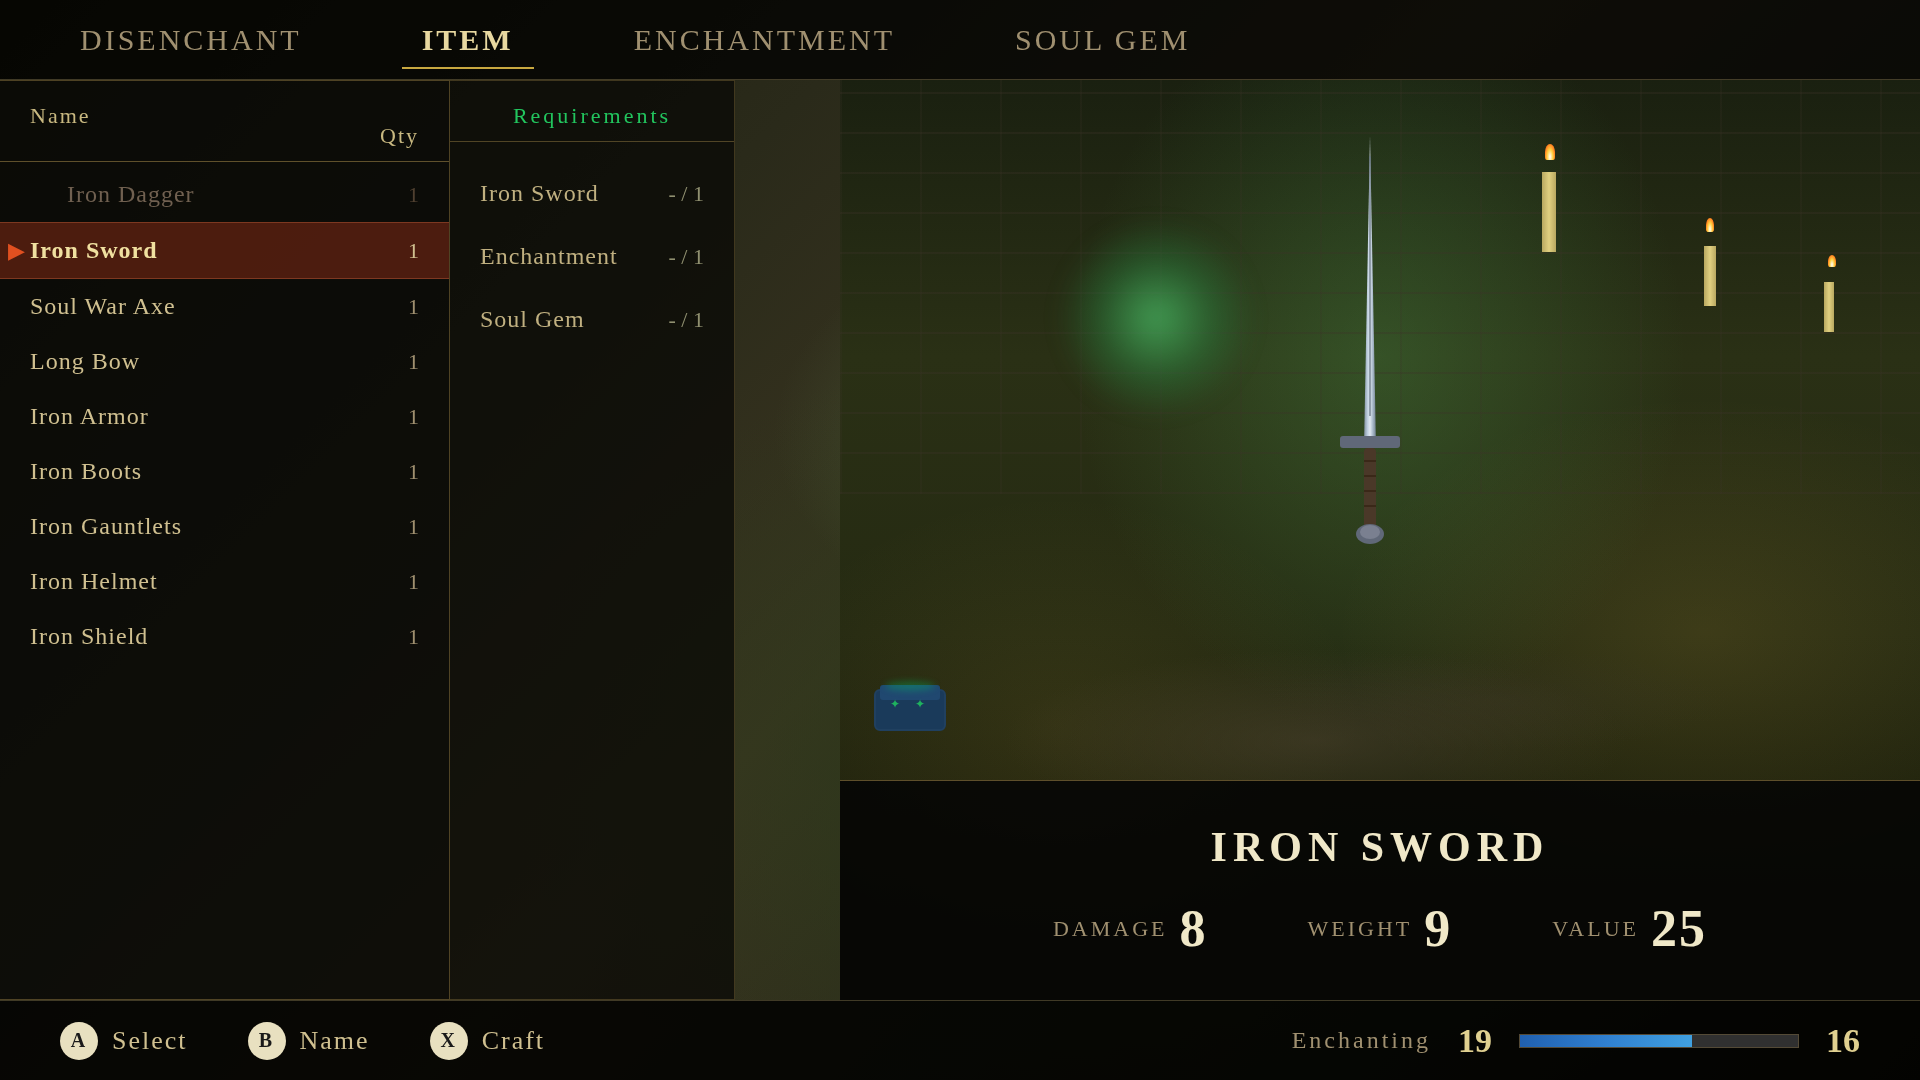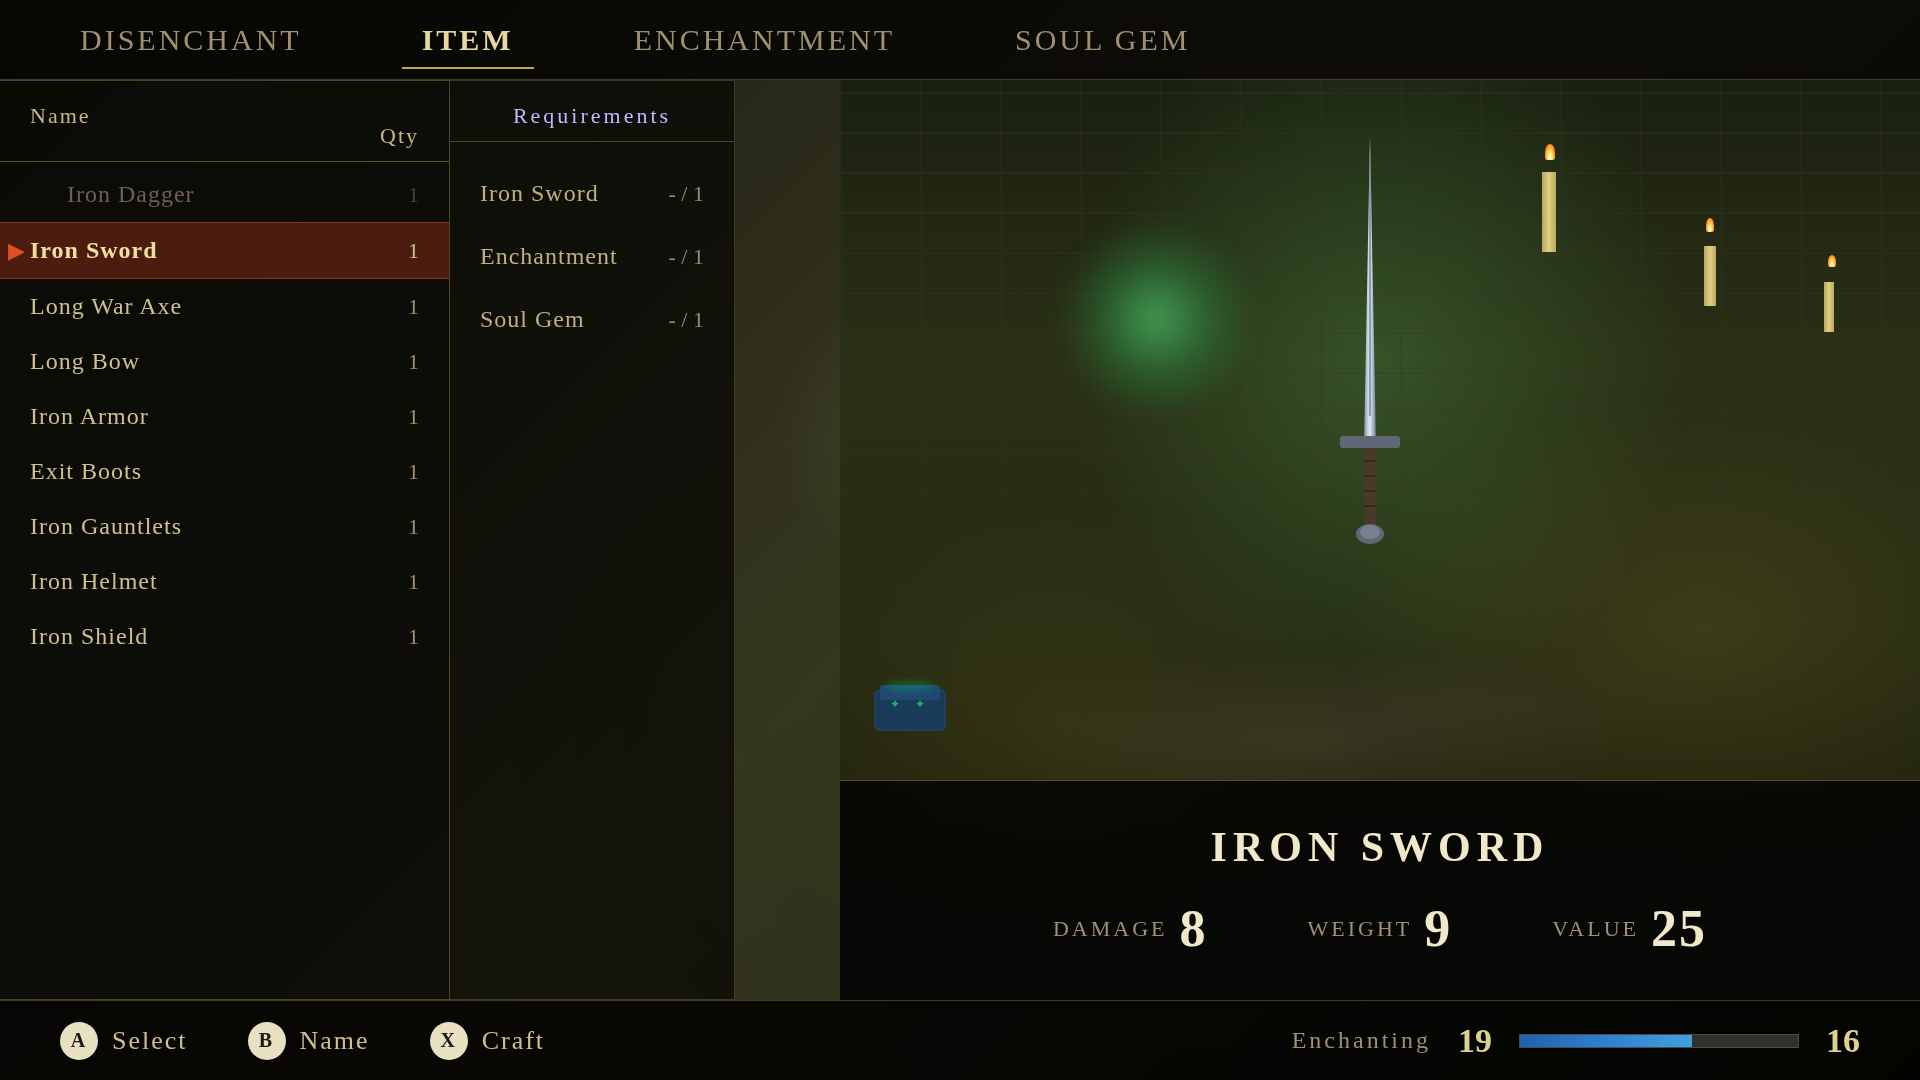--- a/index.html
+++ b/index.html
@@ -167,21 +167,21 @@
       flex: 1;
       background: rgba(8, 8, 6, 0.75);
       border: 1px solid rgba(180, 150, 80, 0.3);
       border-left: none;
       padding-top: 10px;
     }
 
     .req-header {
       text-align: center;
       font-size: 22px;
-      color: #c4b5fd;
+      color: #22c55e;
       letter-spacing: 3px;
       padding: 12px 20px;
       border-bottom: 1px solid rgba(180, 150, 80, 0.4);
       margin-bottom: 20px;
     }
 
     .req-item {
       display: flex;
       justify-content: space-between;
       align-items: center;
@@ -427,36 +427,36 @@
         <span class="list-item-qty">1</span>
       </div>
 
       <div class="list-item selected">
         <span class="list-item-arrow">▶</span>
         <span class="list-item-name">Iron Sword</span>
         <span class="list-item-qty">1</span>
       </div>
 
       <div class="list-item">
-        <span class="list-item-name">Long War Axe</span>
+        <span class="list-item-name">Soul War Axe</span>
         <span class="list-item-qty">1</span>
       </div>
 
       <div class="list-item">
         <span class="list-item-name">Long Bow</span>
         <span class="list-item-qty">1</span>
       </div>
 
       <div class="list-item">
         <span class="list-item-name">Iron Armor</span>
         <span class="list-item-qty">1</span>
       </div>
 
       <div class="list-item">
-        <span class="list-item-name">Exit Boots</span>
+        <span class="list-item-name">Iron Boots</span>
         <span class="list-item-qty">1</span>
       </div>
 
       <div class="list-item">
         <span class="list-item-name">Iron Gauntlets</span>
         <span class="list-item-qty">1</span>
       </div>
 
       <div class="list-item">
         <span class="list-item-name">Iron Helmet</span>

